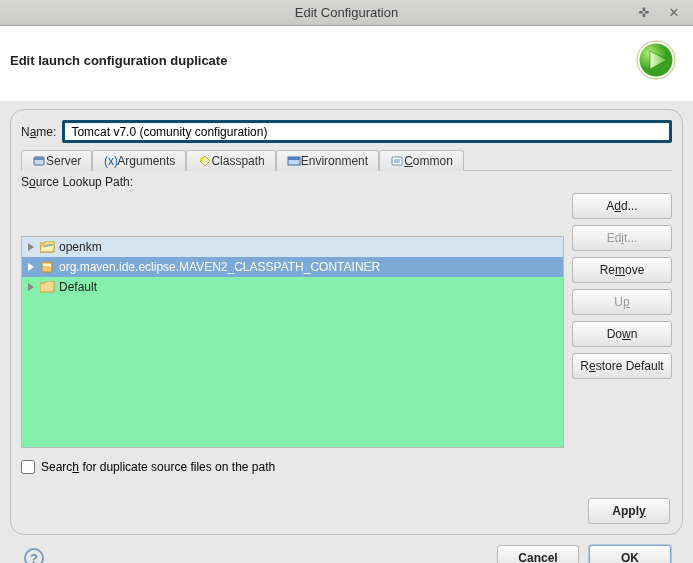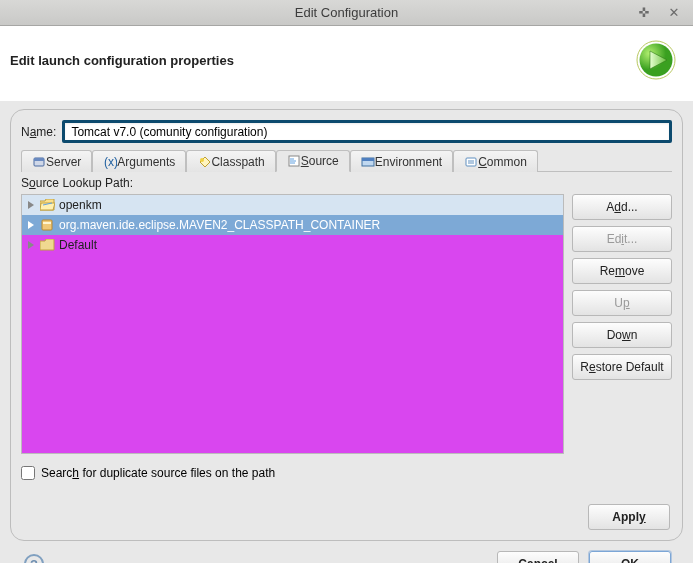--- a/index.html
+++ b/index.html
@@ -29,21 +29,21 @@
 
 .tabs { display: flex; border-bottom: 1px solid #bfbfbf; margin-bottom: 4px; }
 .tab { display: flex; align-items: center; padding: 3px 10px; border: 1px solid #bfbfbf; border-bottom: none; background: linear-gradient(#f4f4f4,#e4e4e4); border-top-left-radius: 3px; border-top-right-radius: 3px; margin-right: 0px; color: #333; cursor: default; white-space: nowrap; position: relative; top: 1px; }
 .tab.active { background: #e8e8e8; border-bottom: 1px solid #e8e8e8; }
 .tab-icon { width: 14px; height: 14px; display: inline-flex; align-items: center; justify-content: center; }
 .u { text-decoration: underline; }
 
 
 .src-label { margin: 4px 0 4px 0; color: #222; }
 .src-body { display: flex; gap: 8px; }
-.tree { flex: 1; background: #d946ef; border: 1px solid #bbb; height: 260px; overflow: hidden; }
+.tree { flex: 1; background: #86efac; border: 1px solid #bbb; height: 212px; overflow: hidden; margin-top: 43px; }
 .tree-row { display: flex; align-items: center; height: 20px; padding-left: 4px; gap: 4px; color: #222; }
 .tree-row.sel-focus { background: #7da9d6; color: #fff; }
 .tree-row.sel-blur { background: #d6e4f2; }
 .expander { width: 0; height: 0; border-top: 4px solid transparent; border-bottom: 4px solid transparent; border-left: 6px solid #888; margin: 0 2px; }
 .tree-row.sel-focus .expander { border-left-color: #fff; }
 .folder-icon { width: 15px; height: 12px; }
 .side-buttons { display: flex; flex-direction: column; gap: 6px; width: 100px; }
 .btn { height: 26px; border: 1px solid #b8b8b8; background: linear-gradient(#fdfdfd,#e3e3e3); border-radius: 3px; color: #222; cursor: default; text-align: center; line-height: 24px; white-space: nowrap; }
 .btn.disabled { color: #9a9a9a; }
 .btn.default { border-color: #7ca6d6; box-shadow: 0 0 0 1px rgba(100,150,210,0.4); }
@@ -61,21 +61,21 @@
 
 <div class="titlebar">
   <span class="title">Edit Configuration</span>
   <div class="controls">
     <div class="ctl">✜</div>
     <div class="ctl">✕</div>
   </div>
 </div>
 
 <div class="banner">
-  <h1>Edit launch configuration properties</h1>
+  <h1>Edit launch configuration duplicate</h1>
   <svg class="run-icon-svg" viewBox="0 0 42 42">
     <circle cx="21" cy="21" r="19" fill="#ffffff" stroke="#b8c860" stroke-width="1"></circle>
     <circle cx="21" cy="21" r="16.5" fill="url(#g1)"></circle>
     <defs>
       <radialGradient id="g1" cx="30%" cy="30%">
           <stop offset="0%" stop-color="#b3f070"></stop>
           <stop offset="100%" stop-color="#3aa020"></stop>
         </radialGradient>
       <linearGradient id="g2">
           <stop offset="0%" stop-color="#e6ffd0"></stop>
@@ -115,29 +115,20 @@
           </div>
         <div class="tab">
             <span class="tab-icon">
               <svg width="14" height="14">
                 <path d="M8 2 L13 7 L8 12 L3 7 Z" fill="#fff5c0" stroke="#c0a030"></path>
                 <circle cx="5" cy="5" r="2" fill="#f0d040"></circle>
               </svg>
             </span>
             <span>Classpath</span>
           </div>
-        <div class="tab active">
-            <span class="tab-icon">
-              <svg width="14" height="14">
-                <rect x="2" y="2" width="10" height="10" fill="#fff" stroke="#888"></rect>
-                <path d="M3 5 L7 5 M3 7 L9 7 M3 9 L8 9" stroke="#60a0e0" stroke-width="1"></path>
-              </svg>
-            </span>
-            <span><span class="u">S</span>ource</span>
-          </div>
         <div class="tab">
             <span class="tab-icon">
               <svg width="14" height="14">
                 <rect x="1" y="3" width="12" height="8" fill="#c0d8f0" stroke="#4070a0"></rect>
                 <rect x="1" y="3" width="12" height="3" fill="#5080c0"></rect>
               </svg>
             </span>
             <span>Environment</span>
           </div>
         <div class="tab">

